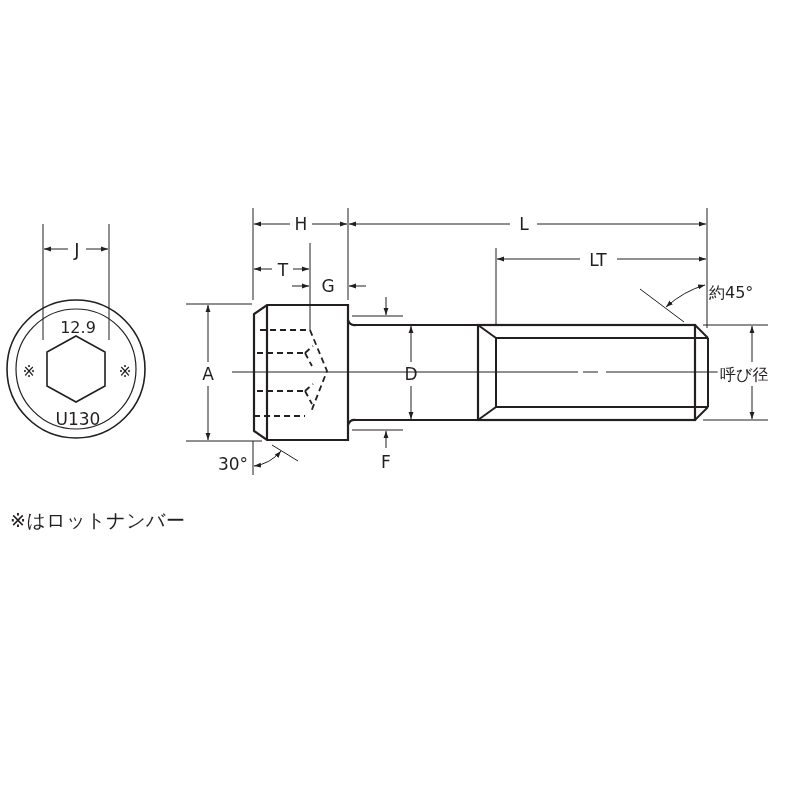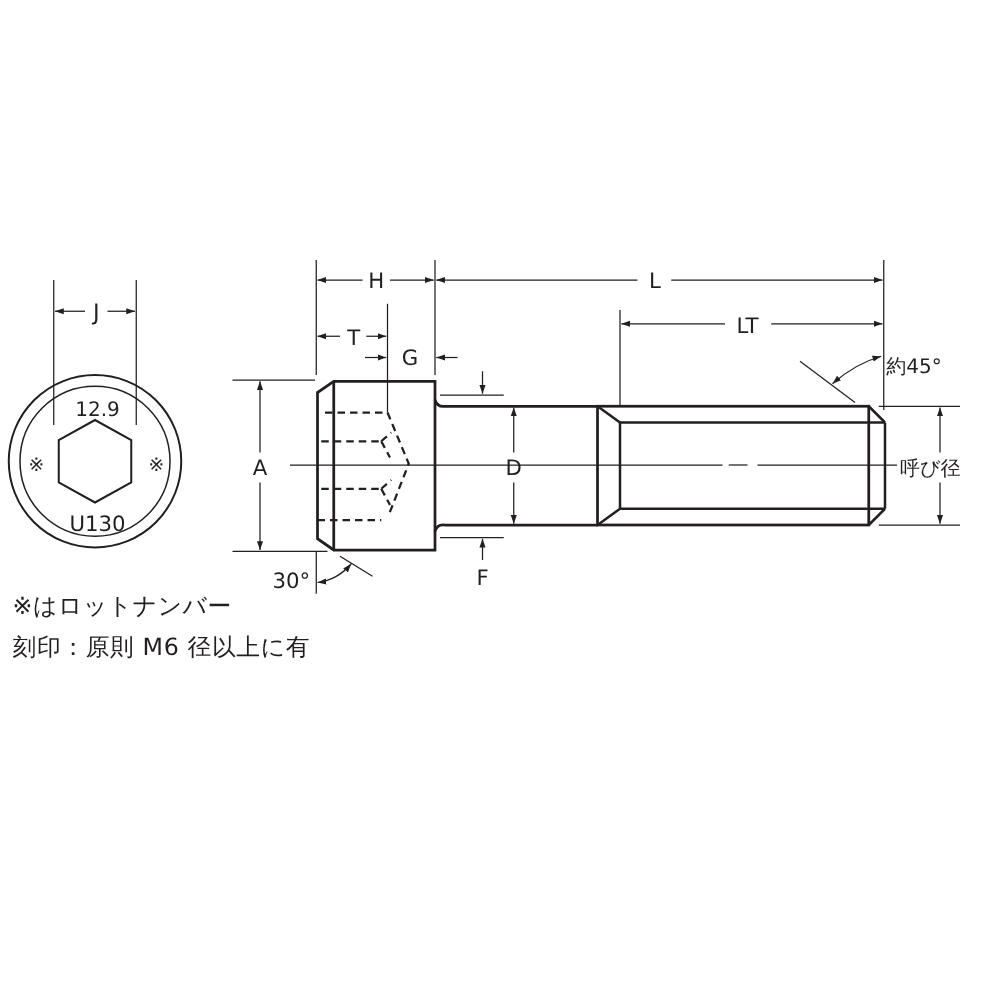--- a/index.html
+++ b/index.html
@@ -1,19 +1,19 @@
 <!DOCTYPE html>
 <html><head>
   <meta charset="utf-8">
   <style>
     html, body { margin: 0; padding: 0; background: #ffffff; }
     body { width: 800px; height: 800px; position: relative; overflow: hidden; font-family: "DejaVu Sans", sans-serif; }
     #drawing { position: absolute; left: 0; top: 0; width: 800px; height: 800px; }
     .lbl { font-family: "DejaVu Sans", sans-serif; fill: #231f20; }
-    .notes { position: absolute; left: 10px; top: 469px; font-family: "DejaVu Sans", sans-serif; font-size: 19px; color: #231f20; line-height: 33px; letter-spacing: 0.5px; }
+    .notes { position: absolute; left: 10px; top: 504px; font-family: "DejaVu Sans", sans-serif; font-size: 19px; color: #231f20; line-height: 33px; letter-spacing: 0.5px; }
     .notes div { white-space: nowrap; }
   </style>
 </head>
 <body>
 
 <svg id="drawing" viewBox="0 0 800 800" xmlns="http://www.w3.org/2000/svg">
   <defs>
     <marker id="arr" viewBox="0 0 10 10" refX="10" refY="5" markerWidth="7" markerHeight="7" orient="auto-start-reverse">
       <path d="M0,1.5 L10,5 L0,8.5 z" fill="#231f20"></path>
     </marker>
@@ -113,14 +113,13 @@
   <text class="lbl" x="208" y="380" font-size="17" text-anchor="middle">A</text>
   <text class="lbl" x="411" y="380" font-size="17" text-anchor="middle">D</text>
   <text class="lbl" x="386" y="468" font-size="17" text-anchor="middle">F</text>
   <text class="lbl" x="720" y="380" font-size="16" text-anchor="start" style="paint-order:stroke" stroke="#ffffff" stroke-width="6">呼び径</text>
   <text class="lbl" x="233" y="470" font-size="17" text-anchor="middle">30°</text>
   <text class="lbl" x="709" y="298" font-size="16" text-anchor="start">約45°</text>
 </svg>
 
 <div class="notes">
   <div>※はロットナンバー</div>
-  <div>刻印：原則 M6 径以上に有</div>
 </div>
 
 </body></html>

